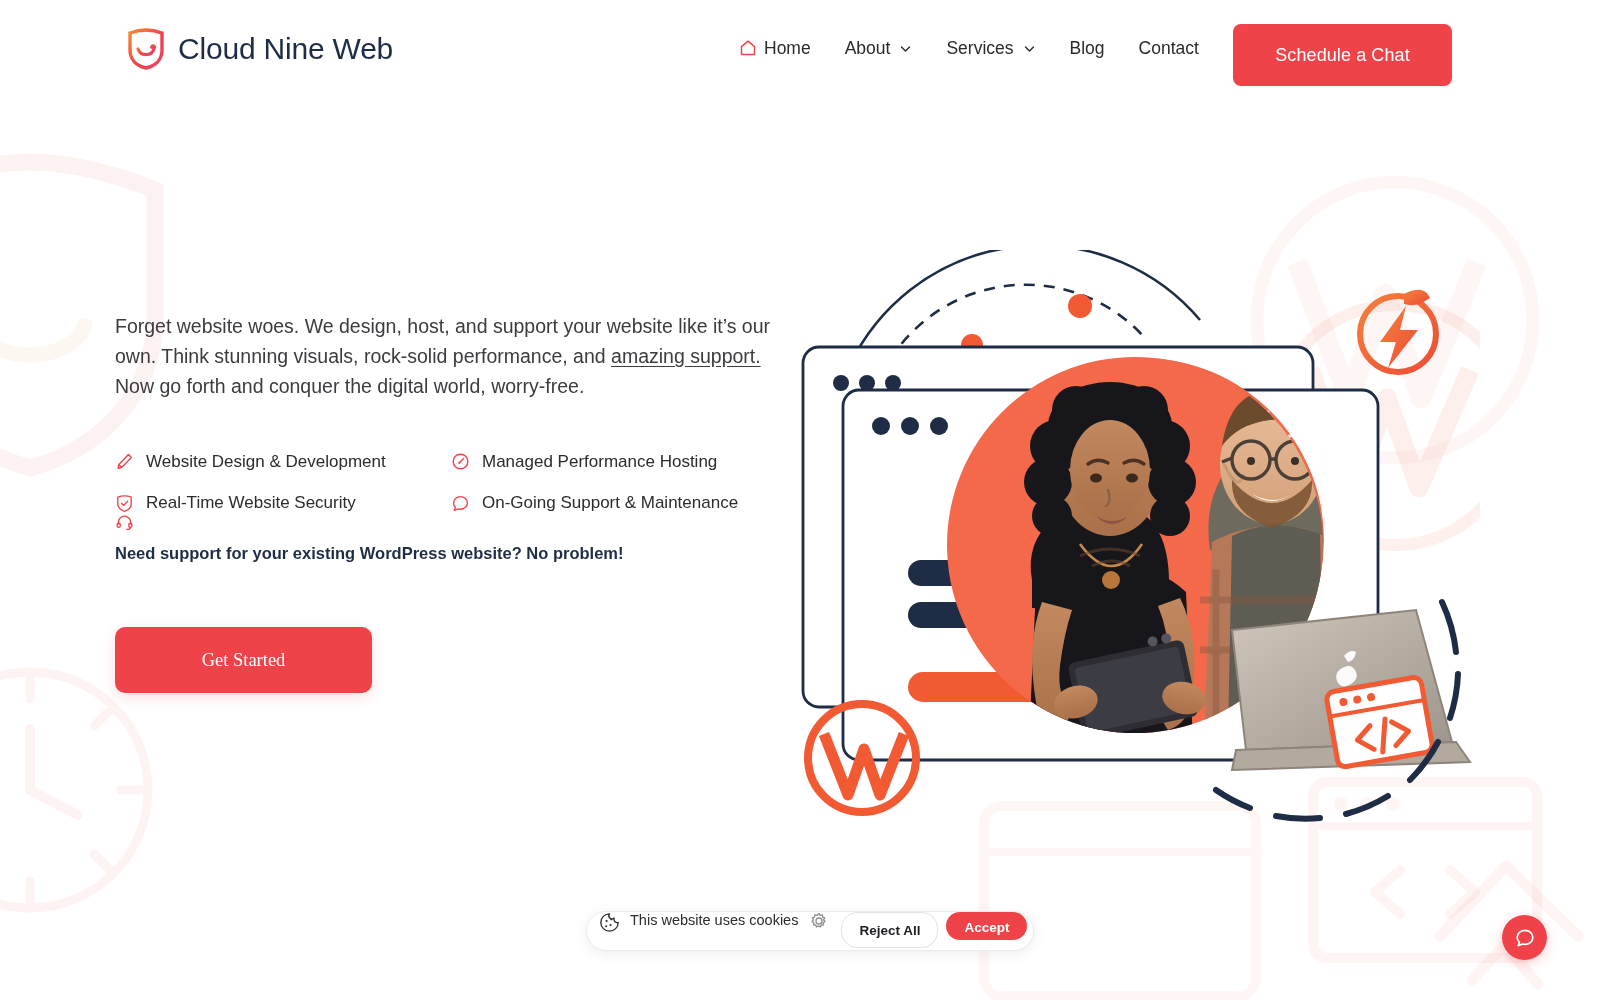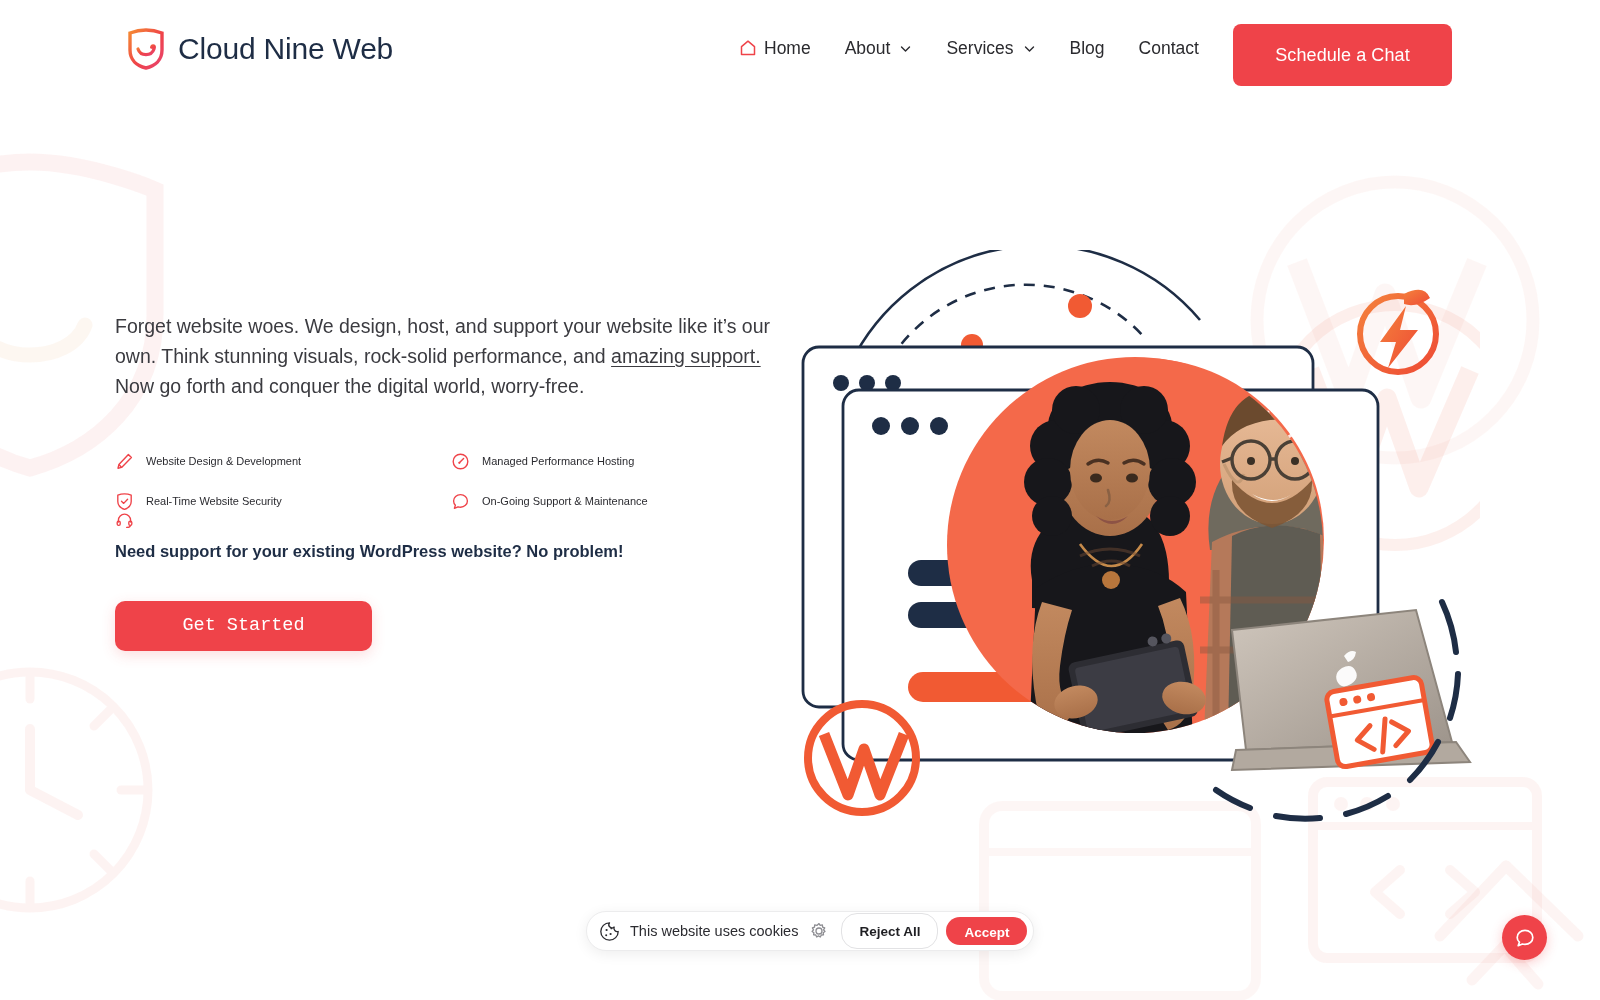--- a/index.html
+++ b/index.html
@@ -151,67 +151,67 @@
     margin-top: 50px;
     display: grid;
     grid-template-columns: 336px 1fr;
     row-gap: 21px;
     max-width: 660px;
   }
   .feat {
     display: flex;
     align-items: center;
     gap: 12px;
-    font-size: 11px;
+    font-size: 17px;
     color: #2b2b30;
     line-height: 1.2;
     white-space: nowrap;
   }
   .feat .ic { flex: 0 0 auto; display: block; }
 
   .feat-note {
     display: flex;
     align-items: flex-start;
     gap: 12px;
     font-size: 16.5px;
     font-weight: 700;
     color: #1e2d45;
     white-space: nowrap;
     flex-direction: column;
   }
 
   .cta-main {
-    margin-top: 40px;
-    width: 257px; height: 50px;
+    margin-top: 64px;
+    width: 257px; height: 66px;
     background: #ef4349;
     color: #ffffff;
     border: none;
     border-radius: 10px;
     font-size: 18.5px;
-    font-family: Liberation Mono, monospace;
+    font-family: Liberation Serif, serif;
     cursor: pointer;
     box-shadow: 0 4px 14px rgba(239,67,73,.18);
   }
 
   
   .hero-art {
     position: absolute;
     left: 780px; top: 250px;
     width: 700px; height: 590px;
     z-index: 10;
   }
   .hero-art svg { display: block; }
 
   
   .cookie {
     position: absolute;
     left: 586px; top: 911px;
     height: 40px;
     display: flex;
-    align-items: center;
+    align-items: flex-start;
     gap: 0;
     background: #ffffff;
     border: 1px solid #ececed;
     border-radius: 22px;
     padding: 0 6px 0 12px;
     box-shadow: 0 3px 14px rgba(0,0,0,.07);
     z-index: 40;
   }
   .cookie-icon { display: block; margin-right: 10px; }
   .cookie-text {

